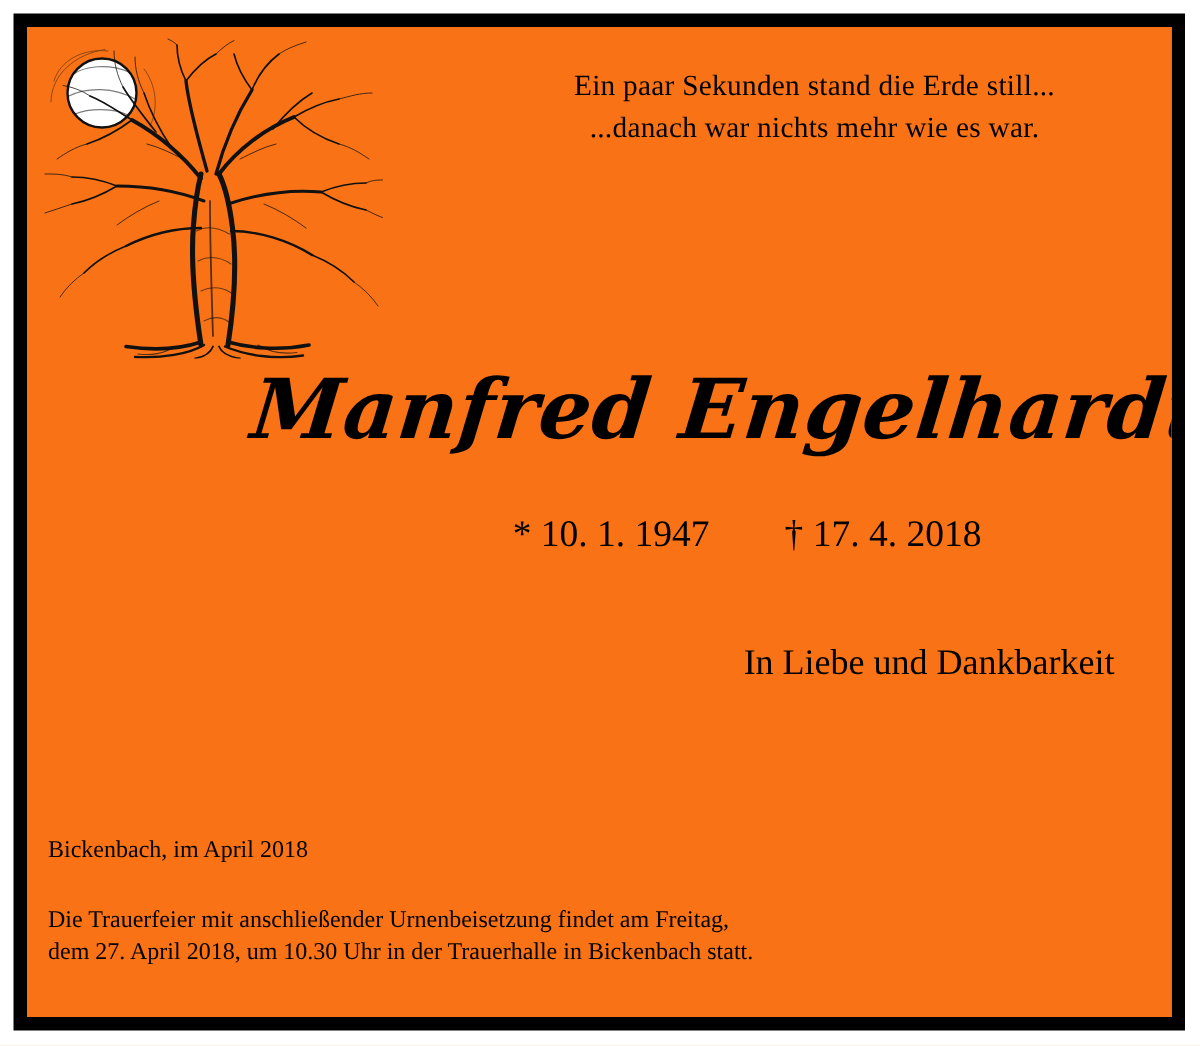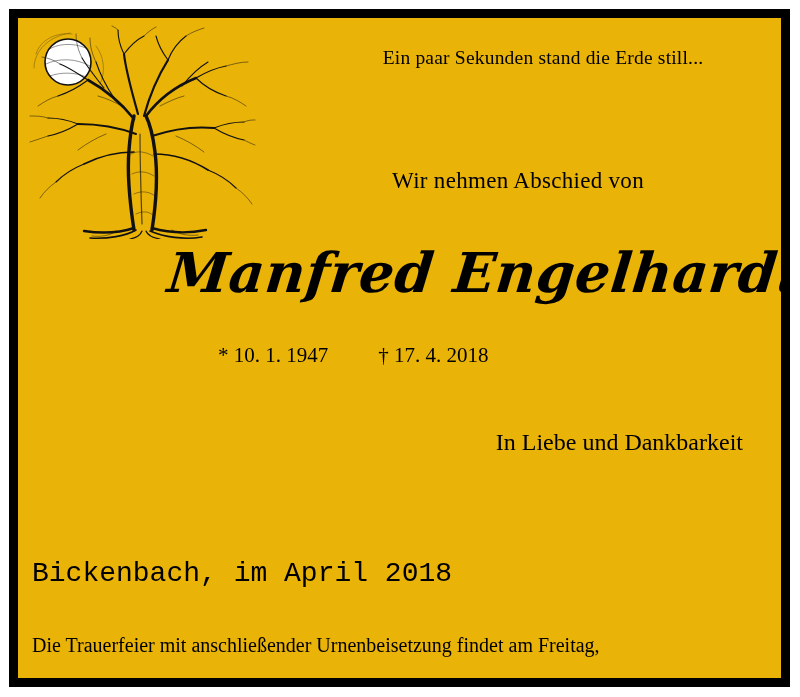--- a/index.html
+++ b/index.html
@@ -32,21 +32,21 @@
     height: 100%;
     border: 9px solid #000000;
     background: #ffffff;
   }
 
   #obituary-inner {
     position: relative;
     box-sizing: border-box;
     width: 100%;
     height: 100%;
-    background: #eab308;
+    background: #f97316;
     overflow: hidden;
     padding-left: 22px;
   }
 
   
   #tree-illustration {
     position: absolute;
     left: 8px;
     top: 6px;
     width: 230px;
@@ -99,22 +99,22 @@
     transform: skewX(-6deg);
     white-space: nowrap;
   }
 
   
   #dates-row {
     position: absolute;
     left: 200px;
     top: 325px;
     width: 560px;
-    text-align: left;
-    font-size: 21px;
+    text-align: center;
+    font-size: 25px;
     white-space: nowrap;
   }
   #dates-row .date-birth { margin-right: 40px; }
   #dates-row .date-sep { display: inline-block; width: 10px; }
 
   
   #family-block {
     position: absolute;
     left: 205px;
     top: 408px;
@@ -125,31 +125,30 @@
   }
   #family-block .family-line {
     padding-left: 15px;
   }
 
   
   #place-line {
     position: absolute;
     left: 14px;
     top: 540px;
-    font-size: 28px;
-    font-family: Liberation Mono, monospace;
+    font-size: 16px;
   }
 
   
   #ceremony-note {
     position: absolute;
     left: 14px;
-    top: 614px;
+    top: 585px;
     width: 750px;
-    font-size: 20px;
+    font-size: 16px;
     line-height: 1.33;
   }
   #ceremony-note .ceremony-line { white-space: nowrap; }
 </style>
 </head>
 <body>
 
 <div id="obituary-card">
   <div id="obituary-frame">
     <div id="obituary-inner">
@@ -239,35 +238,36 @@
               <path d="M150 112 C160 116, 170 122, 178 128"></path>
               <path d="M96 82 C88 78, 80 74, 72 72"></path>
               <path d="M134 82 C142 78, 150 74, 158 72"></path>
             </g>
           </g>
         </svg>
       </div>
 
       <div id="verse-block">
         <div class="verse-line">Ein paar Sekunden stand die Erde still...</div>
-      </div>
-
-      <div id="farewell-line">Wir nehmen Abschied von</div>
+        <div class="verse-line">...danach war nichts mehr wie es war.</div>
+      </div>
+
 
       <div id="deceased-name">Manfred Engelhardt</div>
 
       <div id="dates-row">
         <span class="date-birth">* 10. 1. 1947</span><span class="date-sep"></span><span class="date-death">† 17. 4. 2018</span>
       </div>
 
       <div id="family-block">
         <div class="family-line">In Liebe und Dankbarkeit</div>
       </div>
 
       <div id="place-line">Bickenbach, im April 2018</div>
 
       <div id="ceremony-note">
         <div class="ceremony-line">Die Trauerfeier mit anschließender Urnenbeisetzung findet am Freitag,</div>
+        <div class="ceremony-line">dem 27. April 2018, um 10.30 Uhr in der Trauerhalle in Bickenbach statt.</div>
       </div>
 
     </div>
   </div>
 </div>
 
 </body></html>

